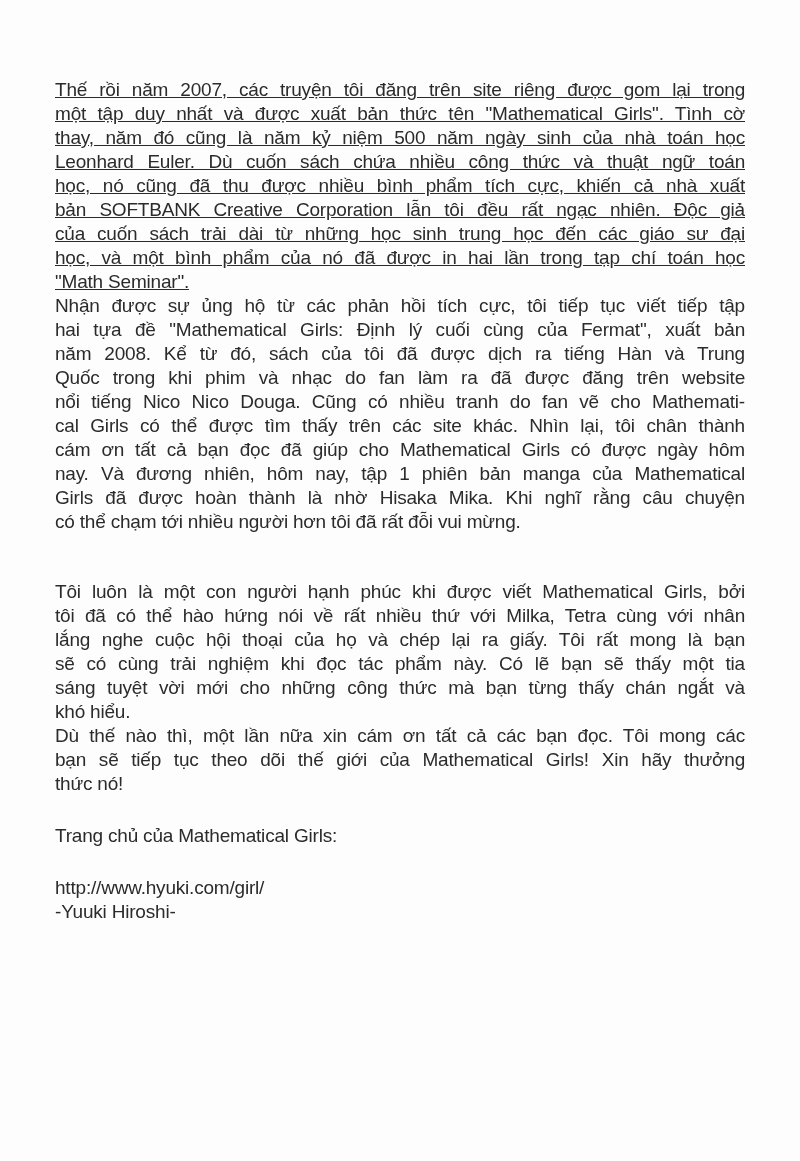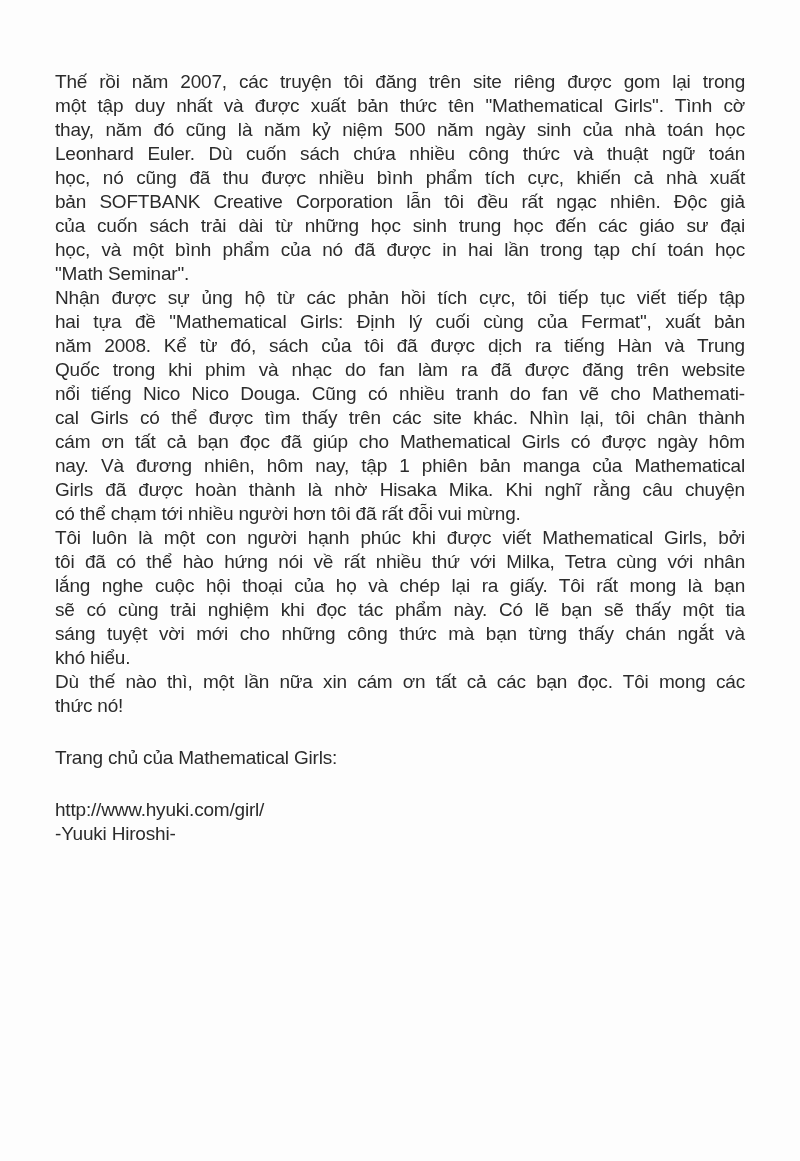--- a/index.html
+++ b/index.html
@@ -14,22 +14,22 @@
   }
   .page {
     width: 800px;
     height: 1161px;
     box-sizing: border-box;
     padding: 66px 55px 0 55px;
     background: #fdfdfd;
   }
   .doc-body { width: 690px; }
   .paragraph { }
-  .paragraph:first-child { margin-top: 4px; }
-  .paragraph.extra-gap { }
+  .paragraph:first-child { margin-top: 12px; text-decoration: underline; }
+  .paragraph.extra-gap { margin-top: 46px; }
   .line {
     font-size: 19px;
     line-height: 24px;
     letter-spacing: -0.2px;
     white-space: nowrap;
     text-align: left;
   }
   .line.j {
     white-space: normal;
     text-align: justify;
@@ -70,20 +70,21 @@
         <div class="paragraph extra-gap">
           <div class="line j">Tôi luôn là một con người hạnh phúc khi được viết Mathematical Girls, bởi</div>
           <div class="line j">tôi đã có thể hào hứng nói về rất nhiều thứ với Milka, Tetra cùng với nhân</div>
           <div class="line j">lắng nghe cuộc hội thoại của họ và chép lại ra giấy. Tôi rất mong là bạn</div>
           <div class="line j">sẽ có cùng trải nghiệm khi đọc tác phẩm này. Có lẽ bạn sẽ thấy một tia</div>
           <div class="line j">sáng tuyệt vời mới cho những công thức mà bạn từng thấy chán ngắt và</div>
           <div class="line">khó hiểu.</div>
         </div>
         <div class="paragraph">
           <div class="line j">Dù thế nào thì, một lần nữa xin cám ơn tất cả các bạn đọc. Tôi mong các</div>
+          <div class="line j">bạn sẽ tiếp tục theo dõi thế giới của Mathematical Girls! Xin hãy thưởng</div>
           <div class="line">thức nó!</div>
         </div>
       </div>
 
     <div class="footer-block">
       <div class="line">Trang chủ của Mathematical Girls:</div>
     </div>
 
     <div class="footer-block links">
       <div class="line">http://www.hyuki.com/girl/</div>

